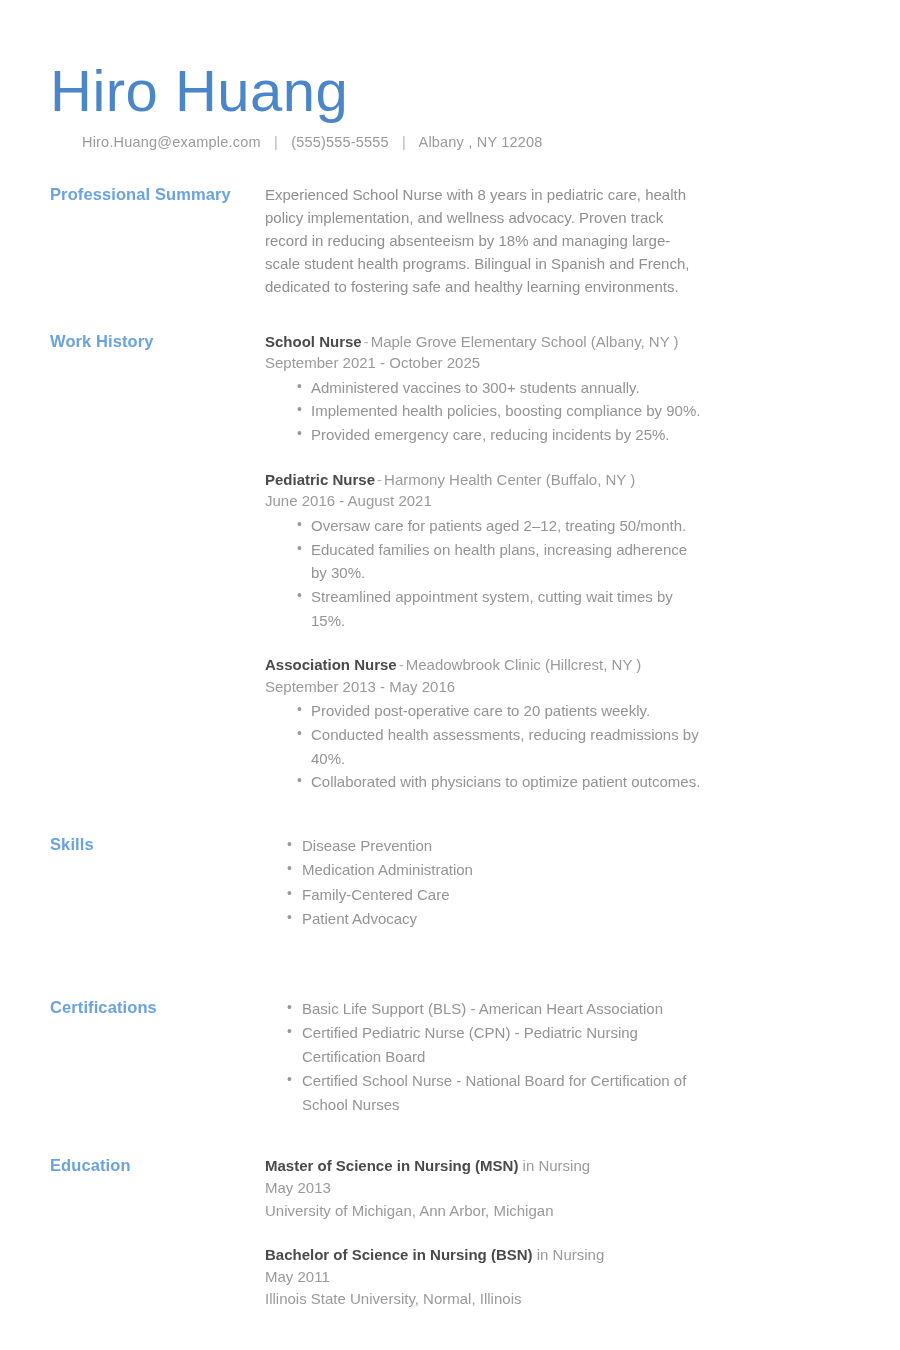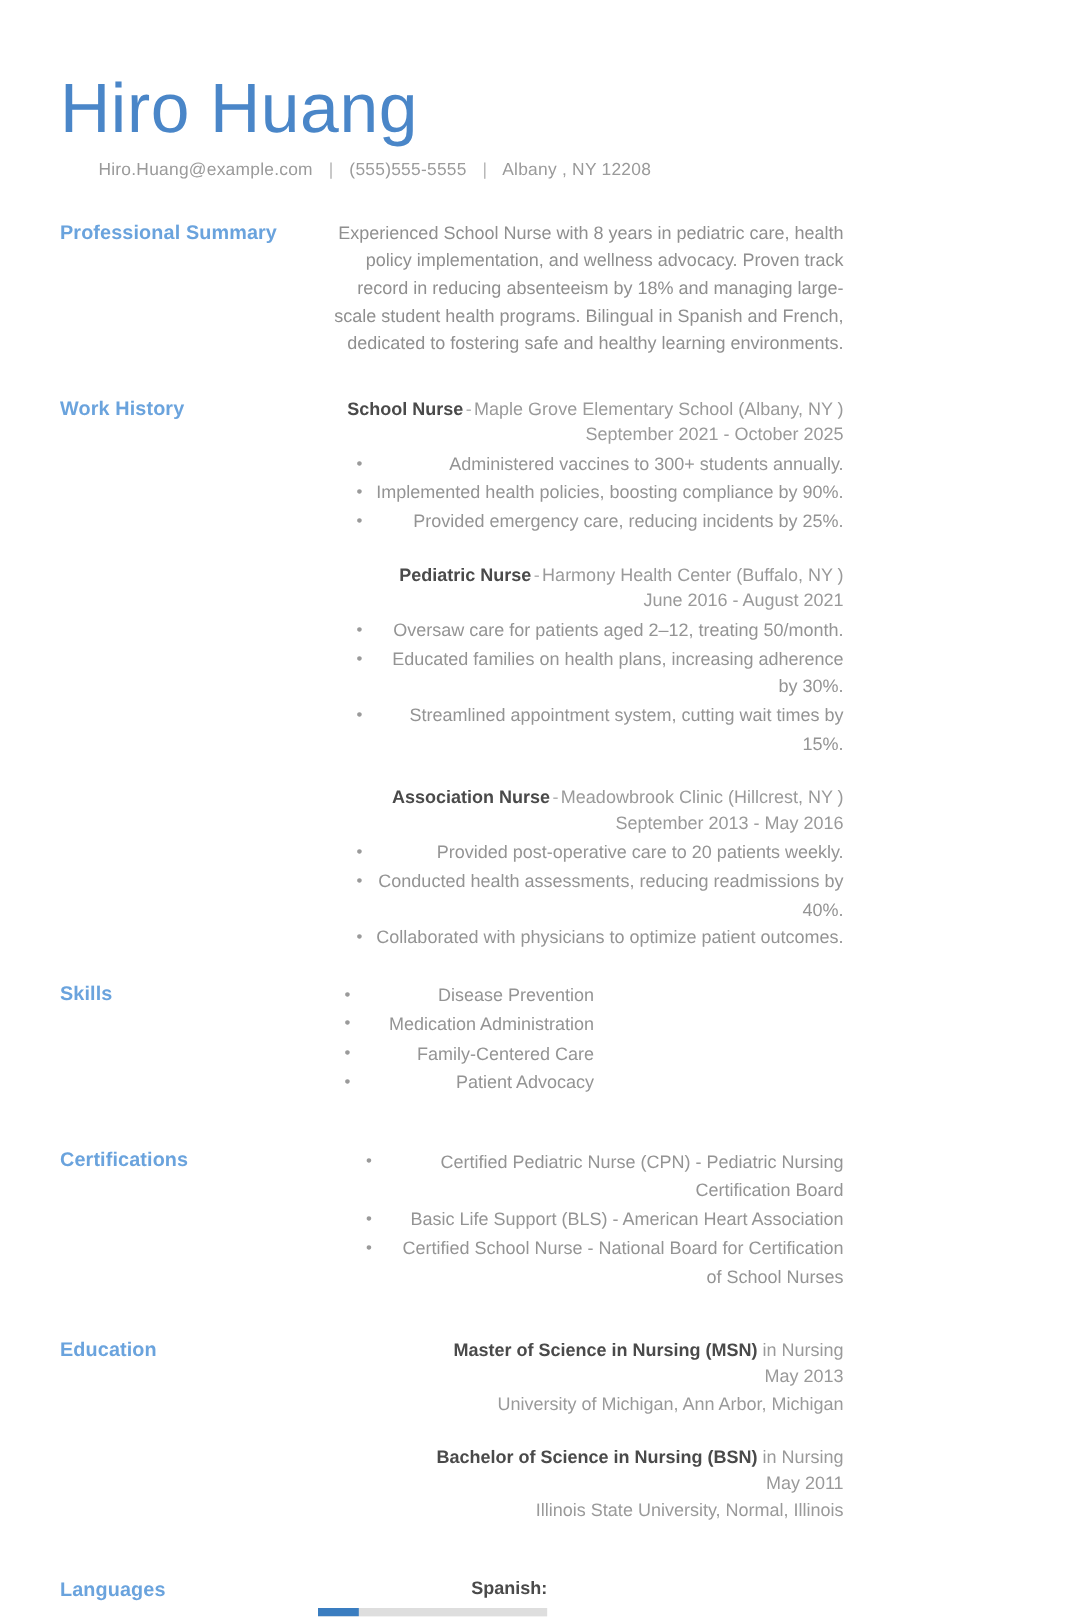--- a/index.html
+++ b/index.html
@@ -61,29 +61,28 @@
     flex: 0 0 215px;
     font-size: 16.5px;
     color: #6aa3dd;
     font-weight: 700;
     letter-spacing: 0.1px;
     padding-top: 1px;
   }
   .sec-body {
     flex: 1 1 auto;
     min-width: 0;
-    text-align: right;
   }
 
   
   #sec-summary { margin-top: 34px; }
   #sec-work { margin-top: 32px; }
-  #sec-skills { margin-top: 24px; }
-  #sec-certs { margin-top: 42px; gap: 18px; }
-  #sec-education { margin-top: 38px; gap: 40px; }
+  #sec-skills { margin-top: 40px; }
+  #sec-certs { margin-top: 66px; }
+  #sec-education { margin-top: 38px; }
   #sec-languages { margin-top: 44px; }
 
   
   .summary-text {
     font-size: 15px;
     line-height: 1.53;
     color: #8f8f8f;
   }
 
   
@@ -315,22 +314,22 @@
           </ul>
         </div>
       </div>
     </div>
   </div>
 
   <div class="section" id="sec-certs">
     <div class="sec-label">Certifications</div>
     <div class="sec-body">
       <ul class="cert-list">
+        <li>Basic Life Support (BLS) - American Heart Association</li>
         <li>Certified Pediatric Nurse (CPN) - Pediatric Nursing Certification Board</li>
-        <li>Basic Life Support (BLS) - American Heart Association</li>
         <li>Certified School Nurse - National Board for Certification of School Nurses</li>
       </ul>
     </div>
   </div>
 
   <div class="section" id="sec-education">
     <div class="sec-label">Education</div>
     <div class="sec-body">
 
       <div class="edu-entry">

